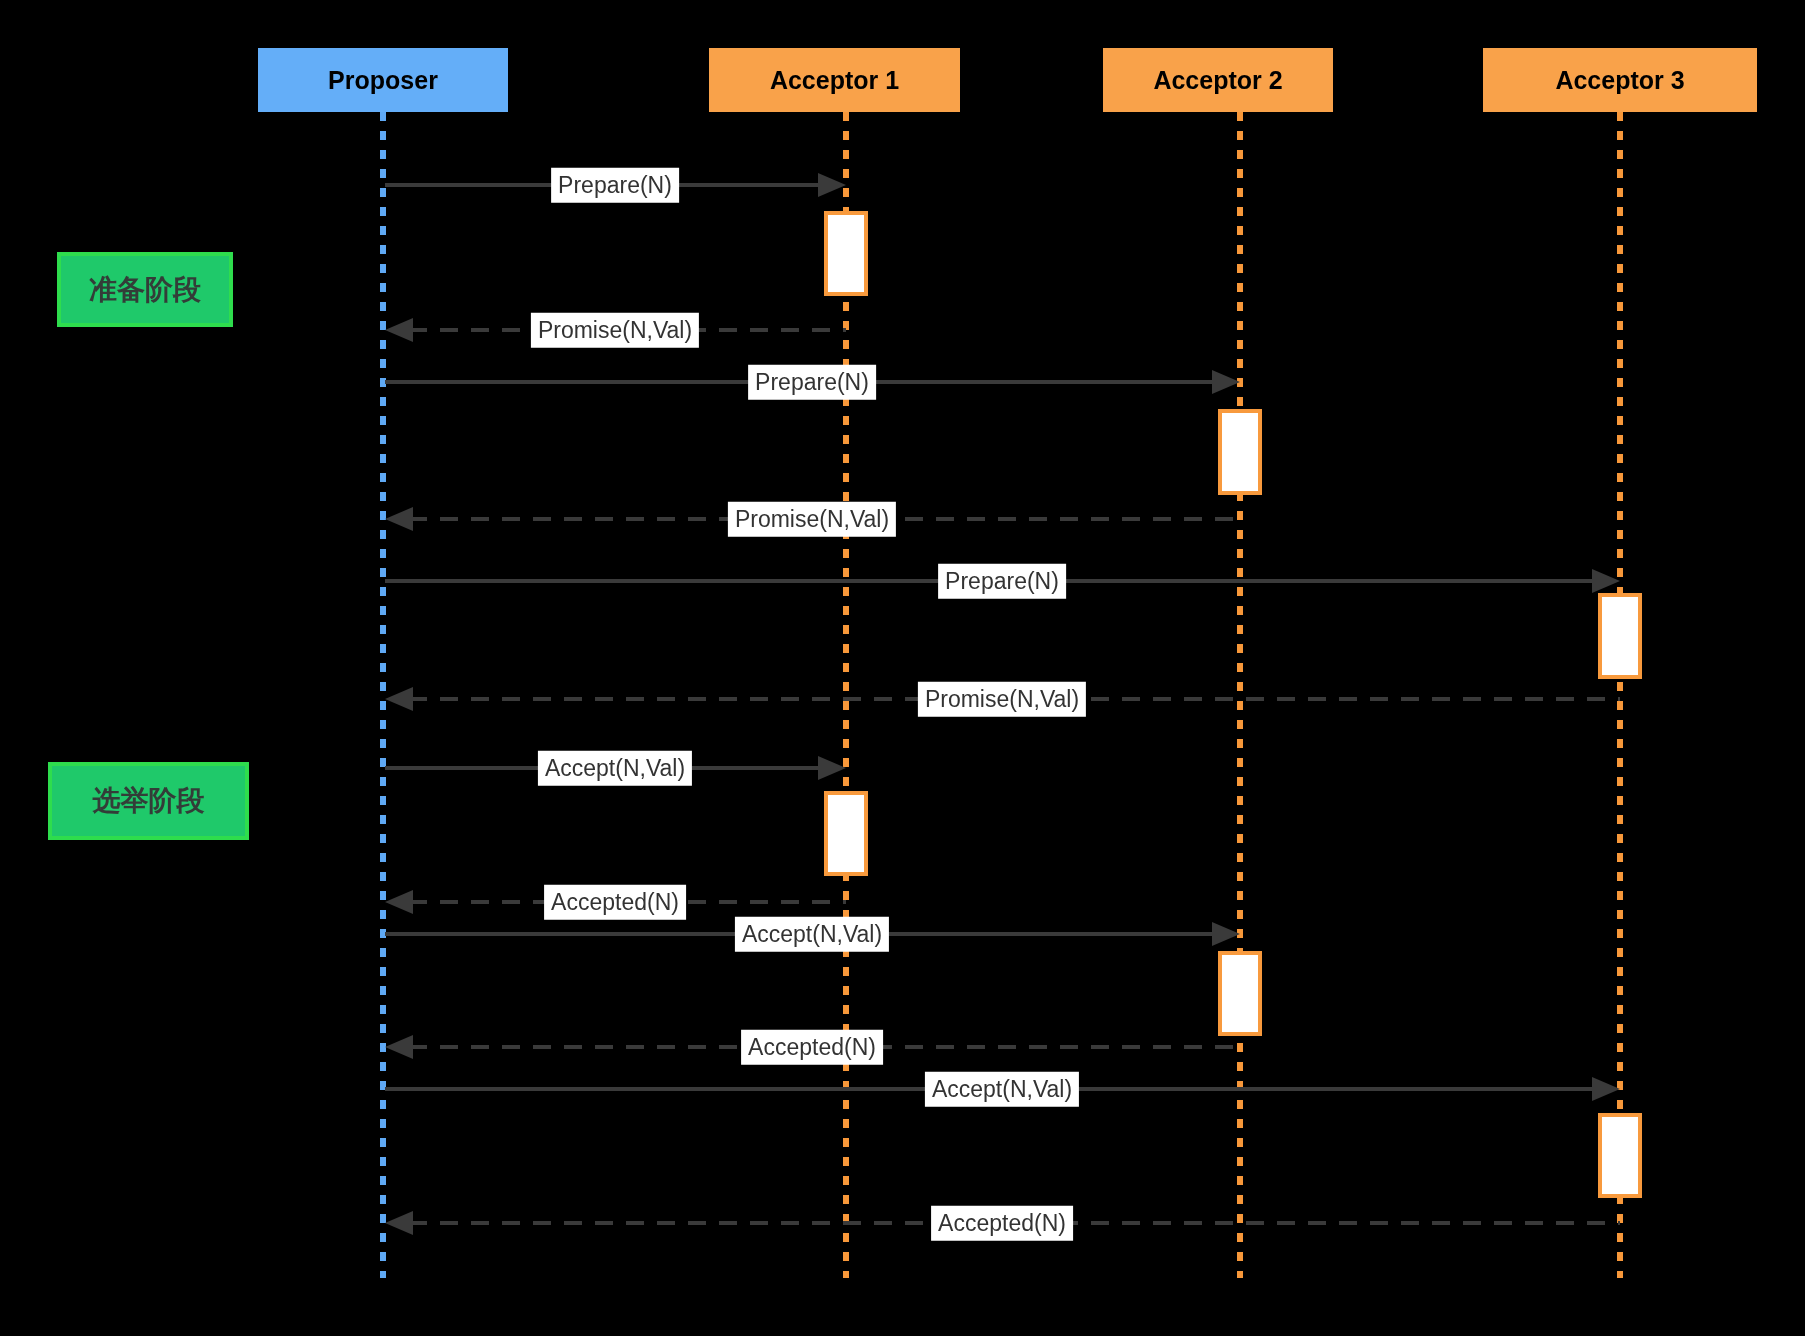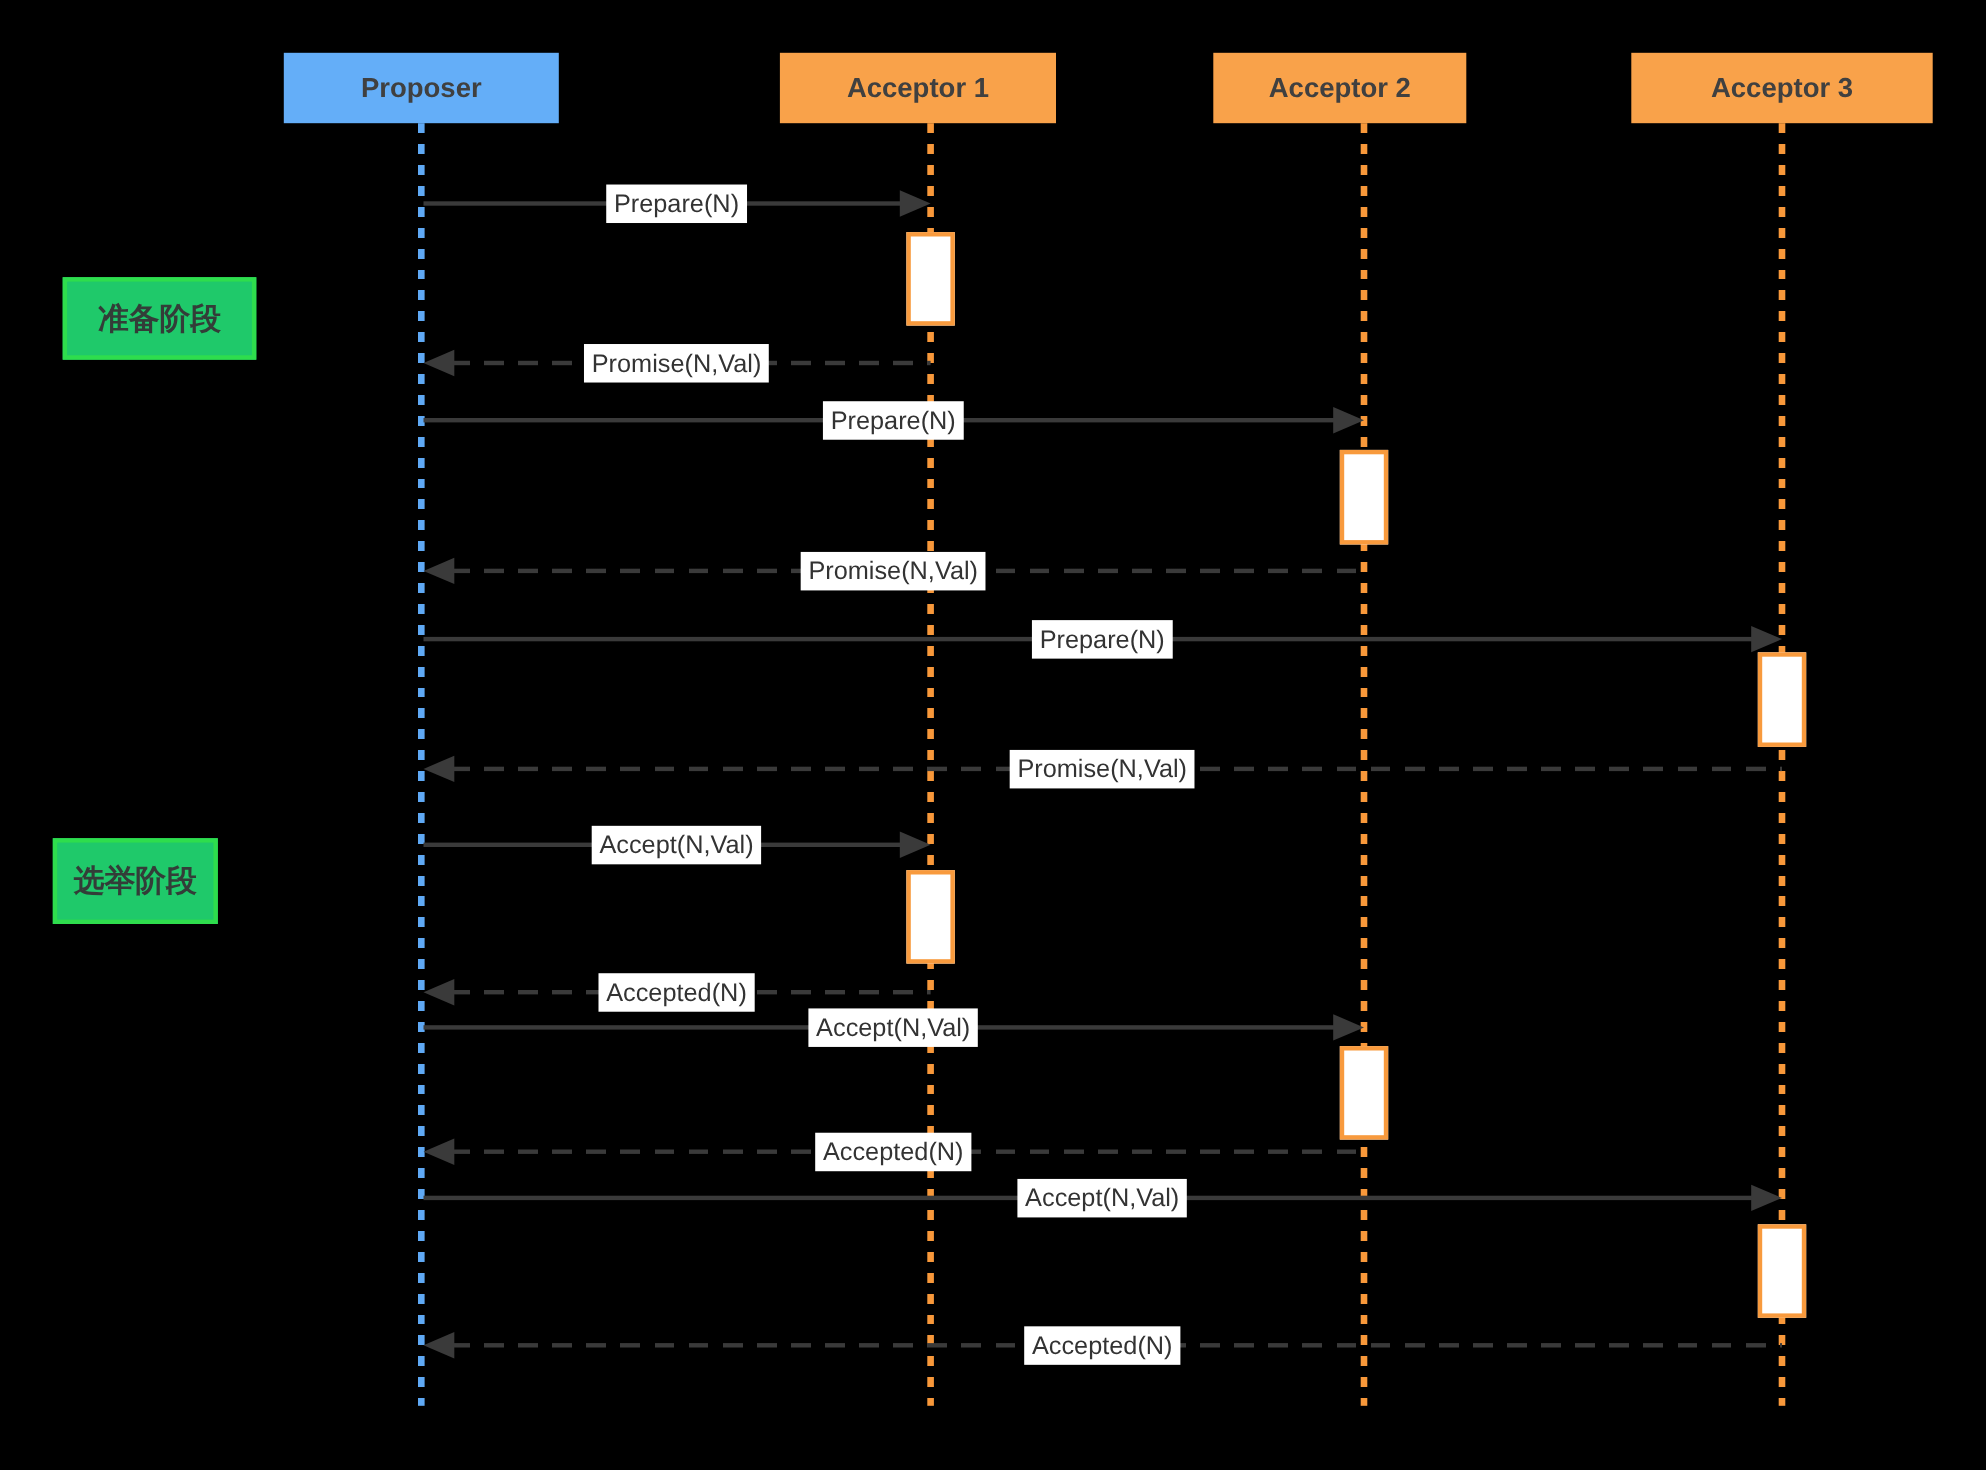--- a/index.html
+++ b/index.html
@@ -3,21 +3,21 @@
 <meta charset="utf-8">
 <style>
   html,body{margin:0;padding:0;background:#000;}
   .canvas{
     position:relative;width:1805px;height:1336px;background:#000000;
     font-family:"Liberation Sans",sans-serif;overflow:hidden;
   }
   
   .actor{
     position:absolute;top:48px;height:64px;display:flex;align-items:center;justify-content:center;
-    font-weight:bold;font-size:25px;color:#404040;
+    font-weight:bold;font-size:25px;color:#000000;
   }
   .actor.proposer{background:#64aef8;}
   .actor.acceptor{background:#f9a24a;}
   
   .lifeline{
     position:absolute;top:112px;height:1166px;width:6px;
   }
   .lifeline.blue{background:repeating-linear-gradient(to bottom,#5fa9f5 0 9px,transparent 9px 19px);}
   .lifeline.orange{background:repeating-linear-gradient(to bottom,#f8983a 0 9px,transparent 9px 19px);}
   
@@ -63,21 +63,21 @@
   <div class="actor acceptor" style="left:709px;width:251px;">Acceptor 1</div>
   <div class="actor acceptor" style="left:1103px;width:230px;">Acceptor 2</div>
   <div class="actor acceptor" style="left:1483px;width:274px;">Acceptor 3</div>
 
   <div class="lifeline blue" style="left:380px;"></div>
   <div class="lifeline orange" style="left:843px;"></div>
   <div class="lifeline orange" style="left:1237px;"></div>
   <div class="lifeline orange" style="left:1617px;"></div>
 
   <div class="phase" style="left:57px;top:252px;width:176px;height:75px;">准备阶段</div>
-  <div class="phase" style="left:48px;top:762px;width:150px;height:78px;">选举阶段</div>
+  <div class="phase" style="left:48px;top:762px;width:201px;height:78px;">选举阶段</div>
 
   <div class="act" style="left:824px;top:211px;height:85px;"></div>
   <div class="act" style="left:1218px;top:409px;height:86px;"></div>
   <div class="act" style="left:1598px;top:593px;height:86px;"></div>
   <div class="act" style="left:824px;top:791px;height:85px;"></div>
   <div class="act" style="left:1218px;top:951px;height:85px;"></div>
   <div class="act" style="left:1598px;top:1113px;height:85px;"></div>
 
   <div class="msg solid" style="left:385px;top:185px;width:461px;">
     <div class="line"></div>

